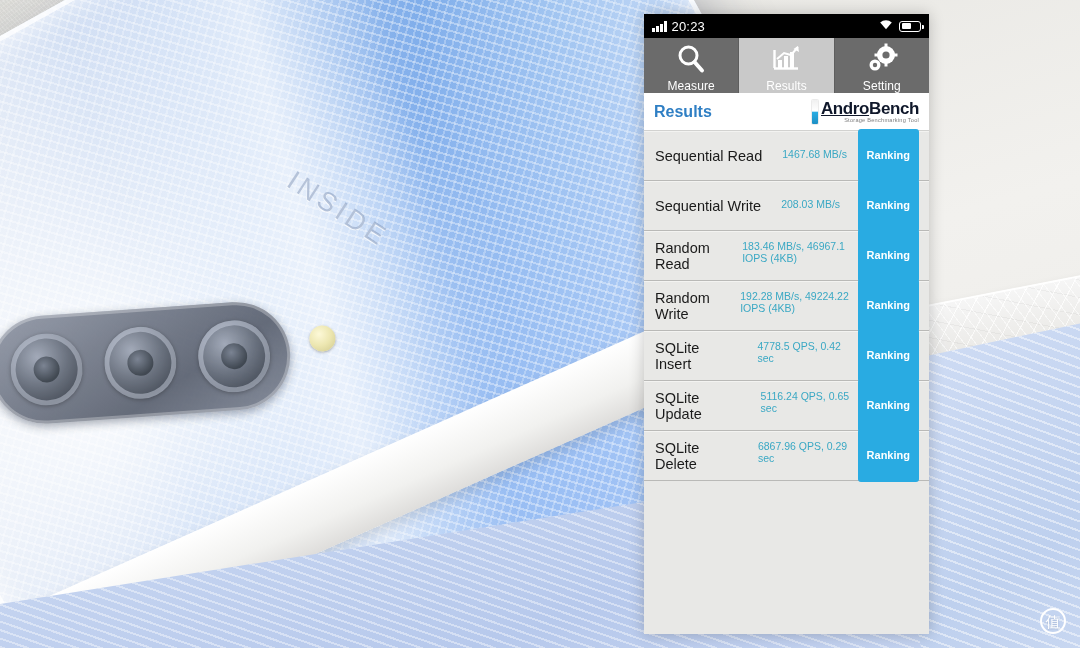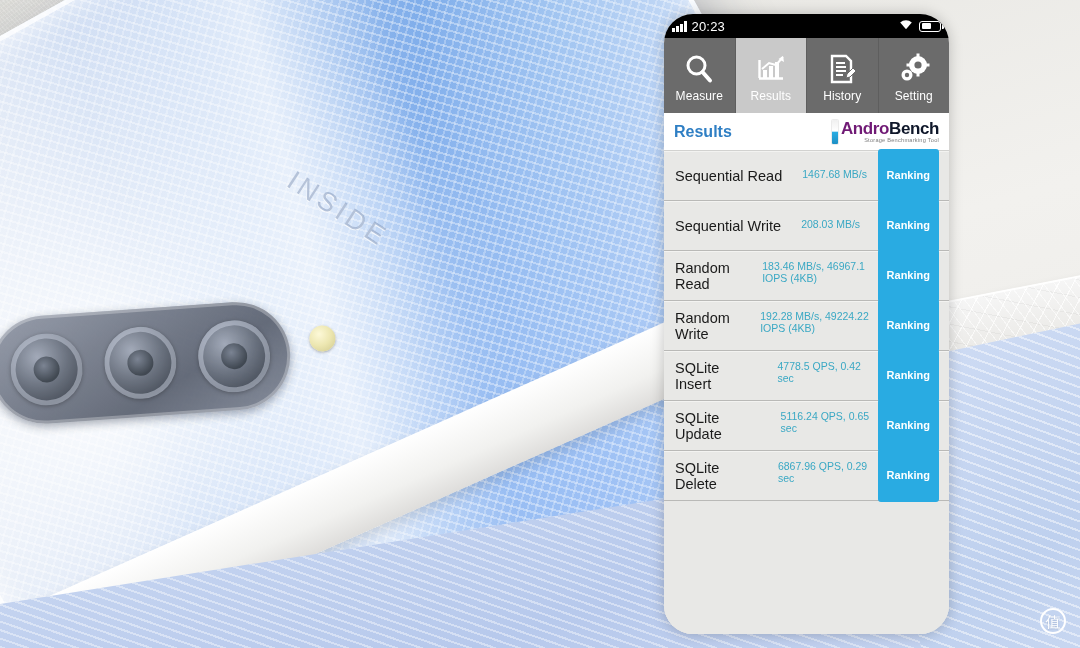--- a/index.html
+++ b/index.html
@@ -197,26 +197,25 @@
     position: absolute;
     inset: 0;
     background-image: repeating-linear-gradient(32deg,
       rgba(255,255,255,0.55) 0 2px, rgba(255,255,255,0) 2px 9px);
     opacity: .85;
   }
 
   
   #app-screen {
     position: absolute;
-    left: 664px; top: 14px;
+    left: 644px; top: 14px;
     width: 285px; height: 620px;
     background: #e8e8e6;
     overflow: hidden;
     box-shadow: 0 0 14px rgba(0,0,0,0.22);
-    border-radius: 29px;
   }
 
   
   .status-bar {
     height: 24px;
     background: #000;
     color: #fff;
     display: flex;
     align-items: center;
     justify-content: space-between;
@@ -248,21 +247,21 @@
     border-radius: 0 1px 1px 0;
   }
   .battery .fill {
     height: 6px; width: 9px;
     margin-left: 1.5px;
     background: #fff;
     border-radius: 1px;
   }
 
   
-  .tab-bar { display: flex; height: 75px; background: #6b6b6b; }
+  .tab-bar { display: flex; height: 55px; background: #6b6b6b; }
   .tab {
     flex: 1;
     display: flex; flex-direction: column;
     align-items: center; justify-content: center;
     gap: 3px;
     color: #ffffff;
     border-right: 1px solid #5e5e5e;
     padding-top: 4px;
   }
   .tab:last-child { border-right: none; }
@@ -285,21 +284,21 @@
   }
   .logo { display: flex; align-items: center; gap: 3px; }
   .logo-mark {
     width: 6px; height: 24px;
     background: linear-gradient(180deg, #f0f0f0 0%, #ffffff 46%, #29abe2 52%, #1d8fc4 100%);
     border-radius: 1px;
     box-shadow: 0 0 0 1px rgba(0,0,0,0.08);
   }
   .logo-text { line-height: 1; }
   .logo-name { font-size: 17px; font-weight: bold; letter-spacing: -.4px; }
-  .logo-name .andro { color: #701a75; }
+  .logo-name .andro { color: #0f172a; text-decoration: underline; }
   .logo-name .bench { color: #0f172a; }
   .logo-sub {
     font-size: 5.6px;
     color: #7d7d7d;
     letter-spacing: .25px;
     margin-top: 1px;
     text-align: right;
   }
 
   
@@ -430,33 +429,20 @@
           <rect x="9" y="18" width="4" height="8" fill="#fff"></rect>
           <rect x="15" y="14" width="4" height="12" fill="#fff"></rect>
           <rect x="21" y="10" width="4" height="16" fill="#fff"></rect>
           <polyline points="8,17 15,11 22,13 29,5" fill="none" stroke="#fff" stroke-width="2"></polyline>
           <polygon points="29,4 30,10 24.5,7" fill="#fff"></polygon>
         </svg>
       </span>
       <span class="tab-label">Results</span>
     </div>
 
-    <div class="tab">
-      <span class="tab-icon">
-        <svg width="34" height="34" viewBox="0 0 34 34" aria-hidden="true">
-          <path d="M7 4 h14 l5 5 v21 H7 Z" fill="none" stroke="#fff" stroke-width="2.4"></path>
-          <line x1="11" y1="11" x2="20" y2="11" stroke="#fff" stroke-width="2"></line>
-          <line x1="11" y1="15" x2="21" y2="15" stroke="#fff" stroke-width="2"></line>
-          <line x1="11" y1="19" x2="21" y2="19" stroke="#fff" stroke-width="2"></line>
-          <line x1="11" y1="23" x2="18" y2="23" stroke="#fff" stroke-width="2"></line>
-          <path d="M22 22 l6-6 3 3 -6 6 -4 1 z" fill="#fff" stroke="#6b6b6b" stroke-width="1"></path>
-        </svg>
-      </span>
-      <span class="tab-label">History</span>
-    </div>
 
     <div class="tab">
       <span class="tab-icon">
         <svg width="34" height="34" viewBox="0 0 34 34" aria-hidden="true">
           <g fill="#fff">
             <circle cx="21" cy="13" r="9"></circle>
             <circle cx="10" cy="23" r="5.5"></circle>
           </g>
           <circle cx="21" cy="13" r="3.6" fill="#6b6b6b"></circle>
           <circle cx="10" cy="23" r="2.2" fill="#6b6b6b"></circle>

